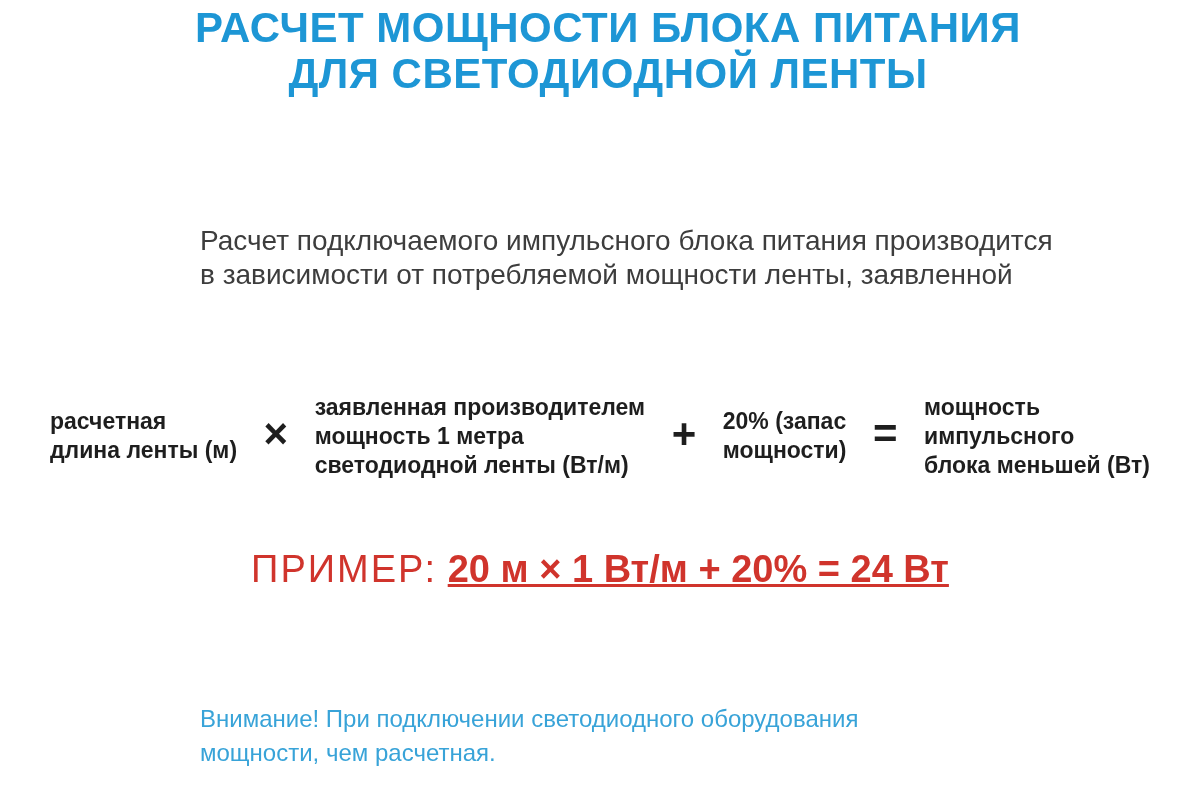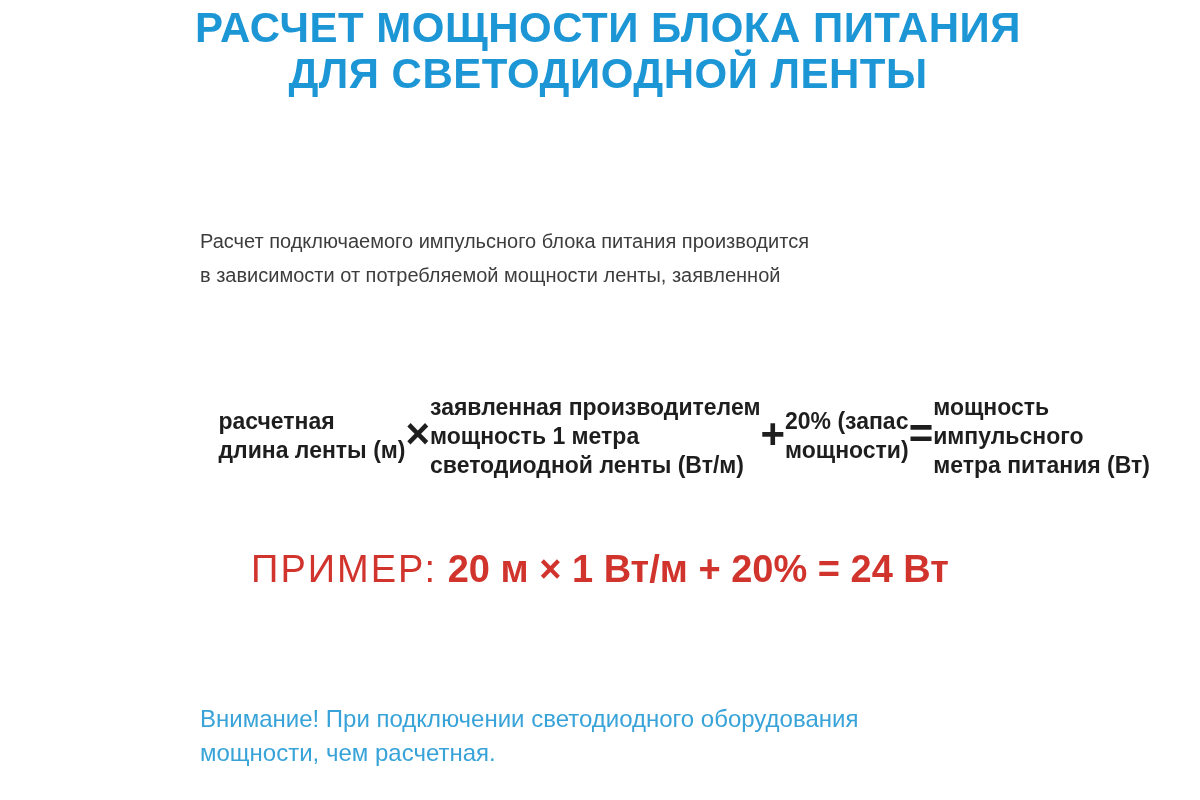--- a/index.html
+++ b/index.html
@@ -21,32 +21,32 @@
     font-size: 42px;
     font-weight: 700;
     line-height: 46px;
     letter-spacing: 0.5px;
   }
   .title-line { display: block; }
   .intro {
     position: absolute;
     left: 200px; top: 224px;
     color: var(--body-gray, #3d3d3d);
-    font-size: 20px;
+    font-size: 28px;
     font-weight: 400;
     line-height: 34px;
   }
   .intro-line, .warning-line { display: block; white-space: nowrap; }
   .formula {
     position: absolute;
     left: 50px; top: 390px;
     width: 1100px; height: 92px;
     display: flex;
     align-items: center;
-    justify-content: flex-end;
+    justify-content: space-between;
     color: var(--formula-black, #1e1e1e);
     font-size: 23px;
     font-weight: 700;
     line-height: 29px;
   }
   .term div { white-space: nowrap; }
   .op {
     font-size: 42px;
     font-weight: 700;
     line-height: 1;
@@ -56,21 +56,21 @@
     position: absolute;
     left: 0; top: 544px;
     width: 100%;
     text-align: center;
     color: var(--accent-red, #d0342c);
     font-size: 38px;
     line-height: 50px;
     white-space: nowrap;
   }
   .example-label { font-weight: 400; letter-spacing: 2px; margin-top: 24px; }
-  .example-expression { font-weight: 700; }
+  .example-expression { font-weight: 700; text-decoration: underline; }
   .warning {
     position: absolute;
     left: 200px; top: 702px;
     color: var(--warning-blue, #38a3d8);
     font-size: 24px;
     font-weight: 400;
     line-height: 34px;
   }
 </style>
 </head>
@@ -101,21 +101,21 @@
     </div>
     <div class="op">+</div>
     <div class="term">
       <div>20% (запас</div>
       <div>мощности)</div>
     </div>
     <div class="op">=</div>
     <div class="term">
       <div>мощность</div>
       <div>импульсного</div>
-      <div>метра питания (Вт)</div>
+      <div>блока меньшей (Вт)</div>
     </div>
   </div>
 
   <div class="example">
     <span class="example-label">ПРИМЕР:</span>
     <span class="example-expression">20 м × 1 Вт/м + 20% = 24 Вт</span>
   </div>
 
   <p class="warning">
     <span class="warning-line">Внимание! При подключении светодиодного оборудования</span>

